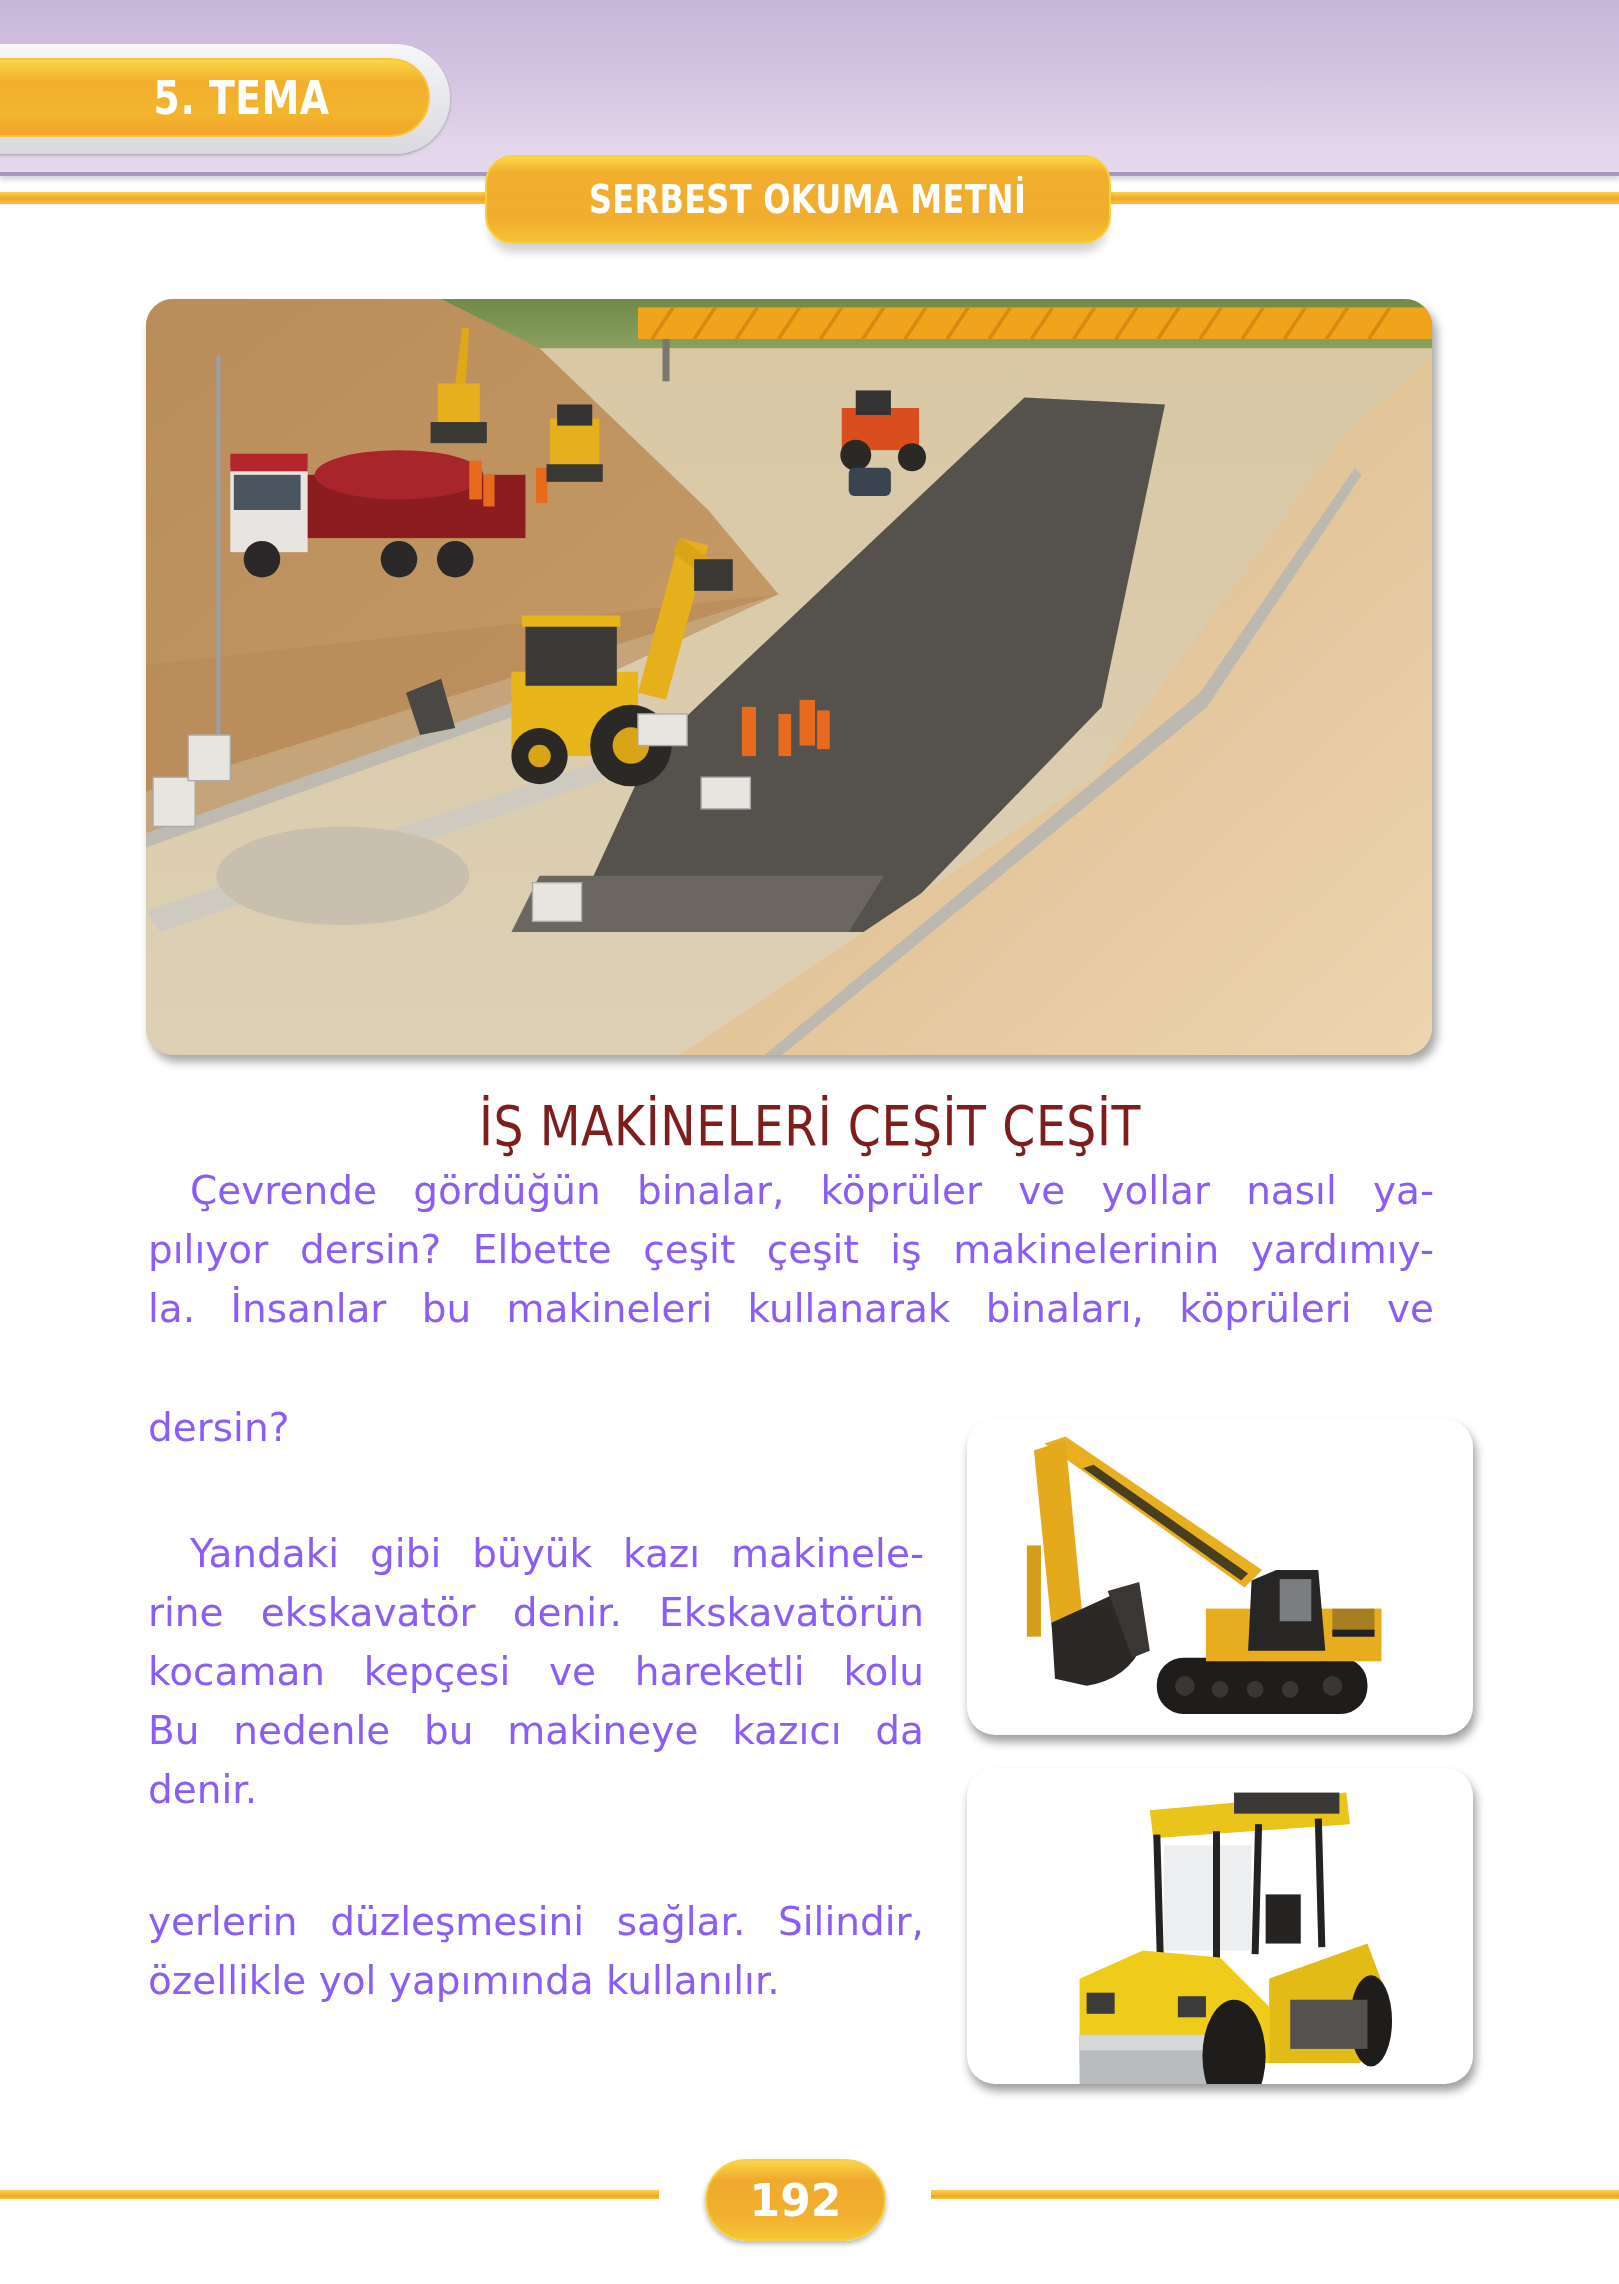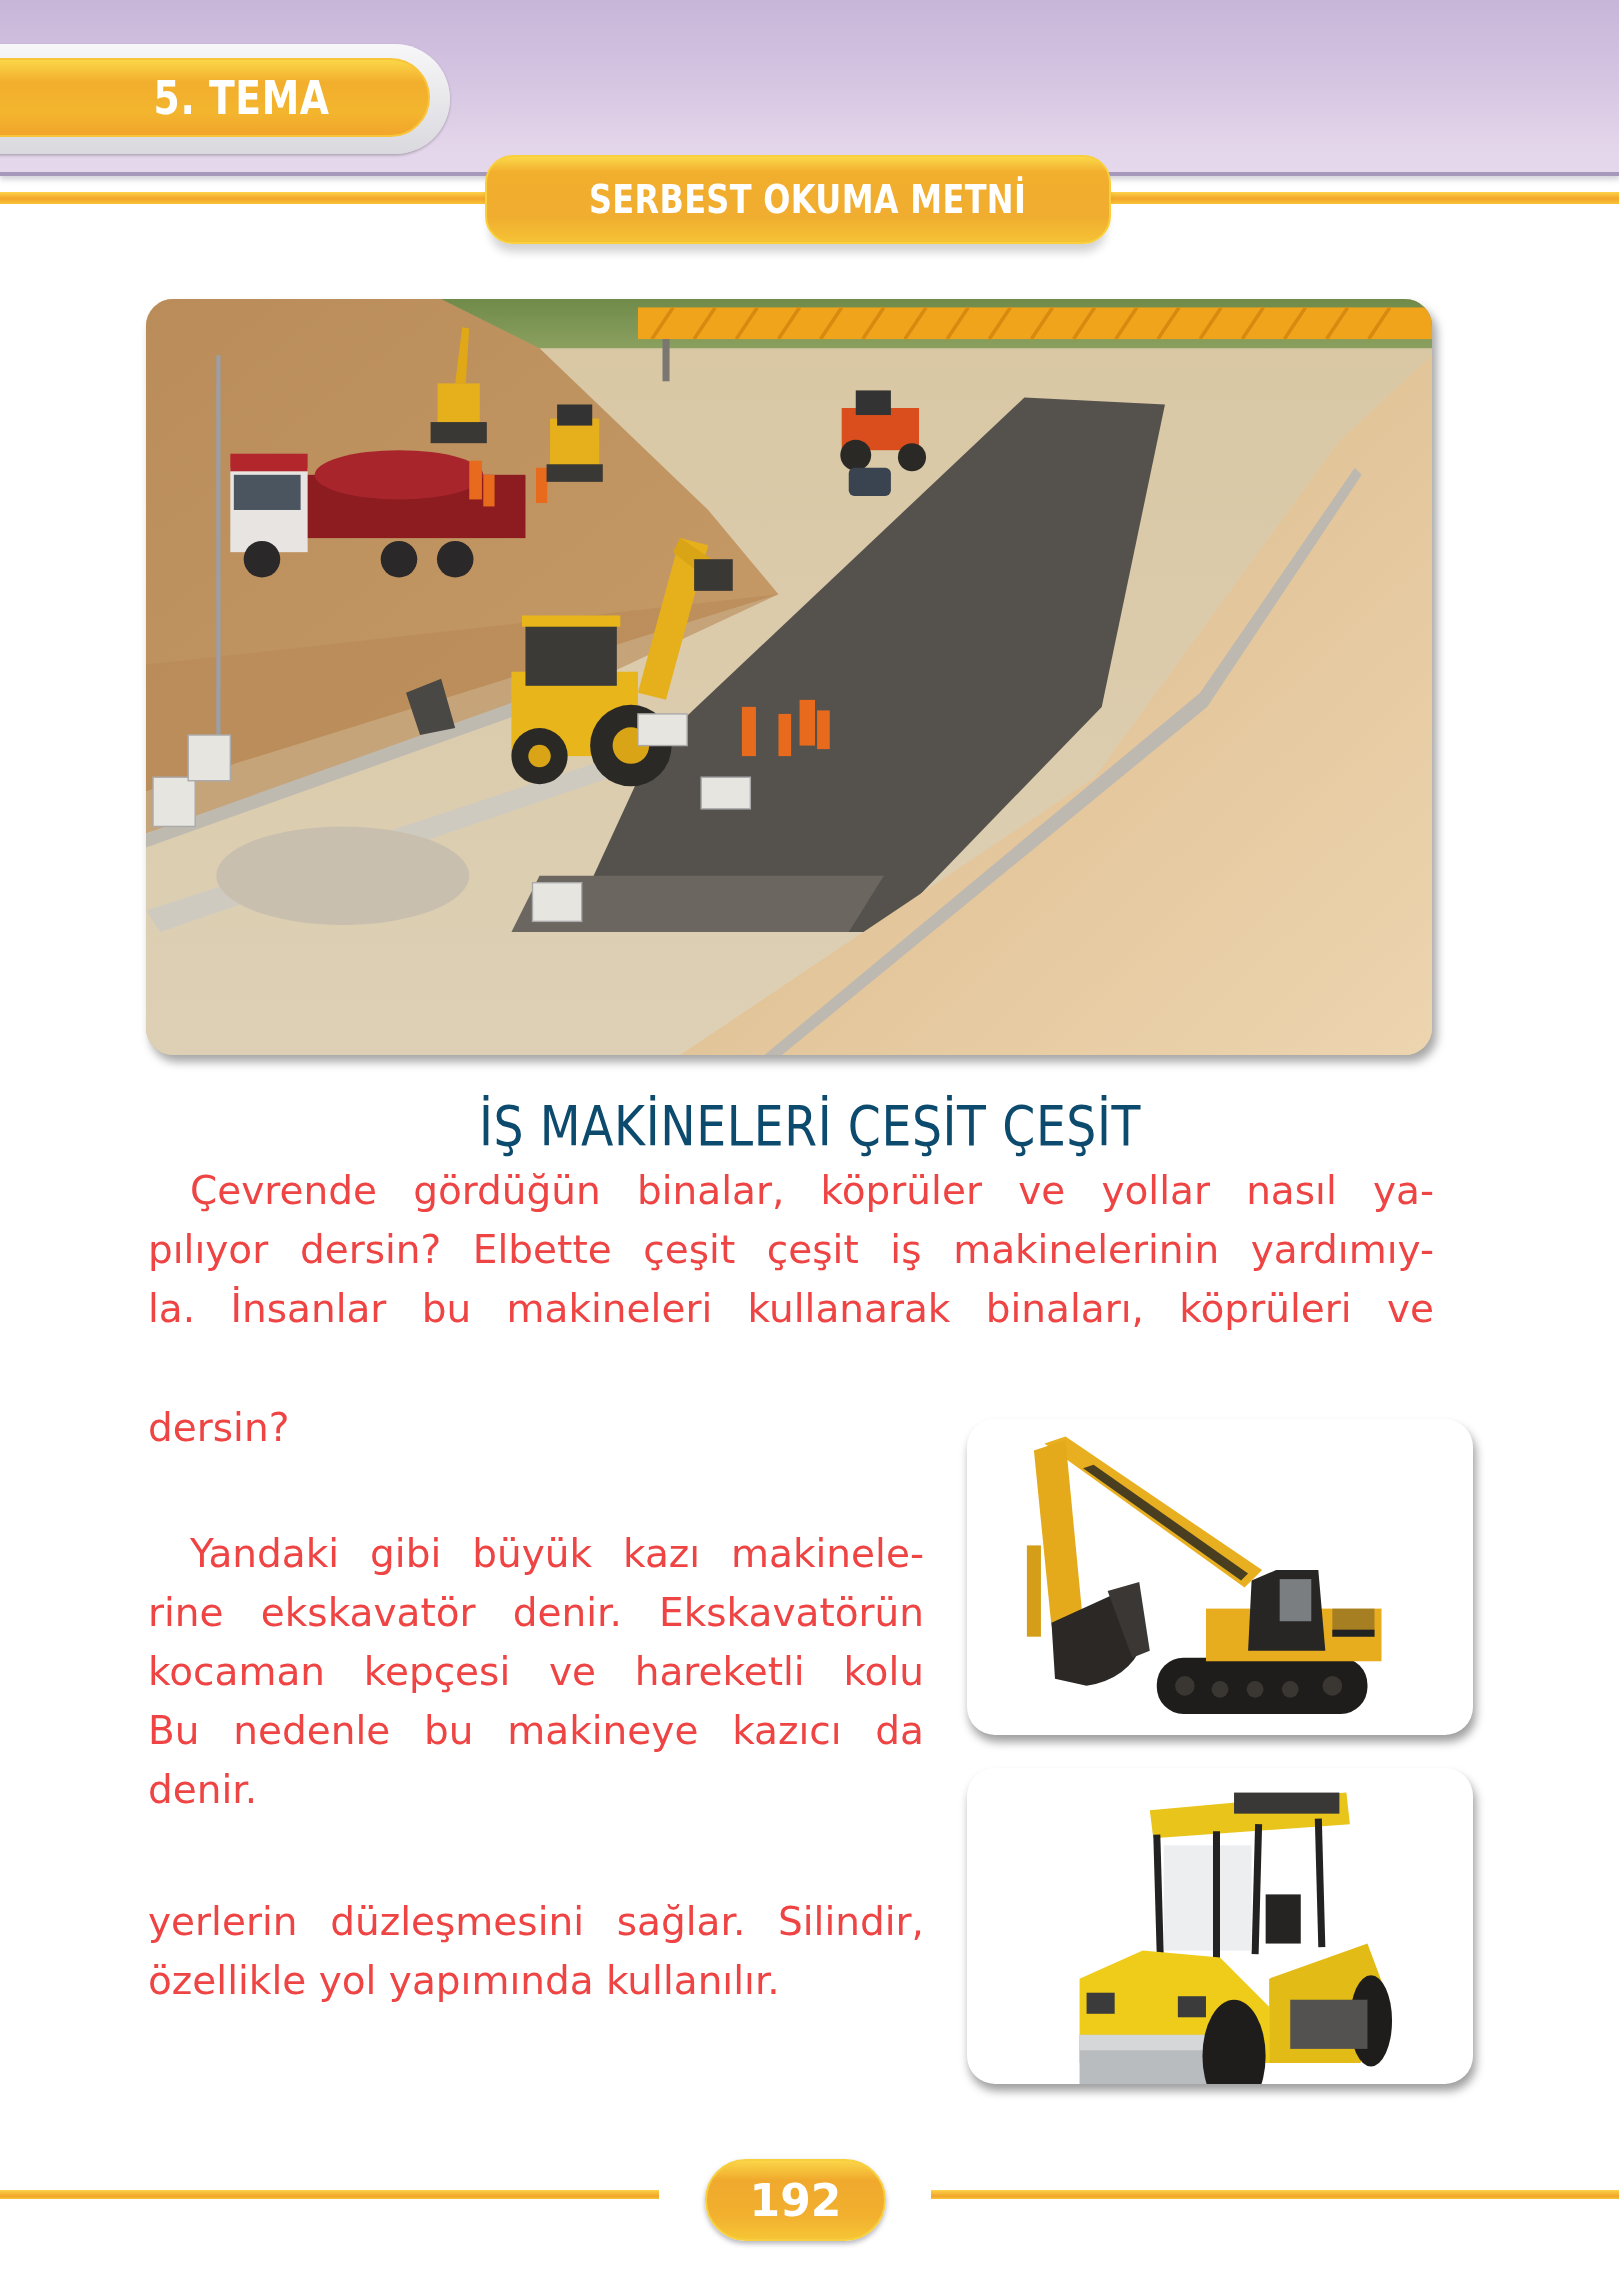--- a/index.html
+++ b/index.html
@@ -55,28 +55,28 @@
     position: absolute; left: 146px; top: 299px; width: 1286px; height: 756px;
     border-radius: 27px; overflow: hidden;
     box-shadow: 4.2px 7px 9.8px rgba(0,0,0,0.35);
     background: #d7b98e;
   }
   .main-photo svg { display: block; width: 100%; height: 100%; }
 
   
   .article-title {
     position: absolute; left: 0; width: 1620px; top: 1094px; text-align: center;
-    font-family: "DejaVu Sans", sans-serif; font-size: 55px; color: #0c4a6e;
+    font-family: "DejaVu Sans", sans-serif; font-size: 55px; color: #7f1d1d;
     letter-spacing: 0.7px;
   }
   .article-title span { display: inline-block; transform: scaleX(0.86); }
 
   
   .para {
-    position: absolute; color: #ef4444;
+    position: absolute; color: #8b5cf6;
     font-family: "DejaVu Sans", sans-serif; font-size: 39px; line-height: 59px;
   }
   .line { display: block; white-space: nowrap; height: 59px; }
   .justify { text-align: justify; text-align-last: justify; }
 
   
   .side-card {
     position: absolute; width: 506px; height: 316px; border-radius: 28px;
     background: #ffffff; overflow: hidden;
     box-shadow: 2.8px 7px 9.8px rgba(0,0,0,0.38);

